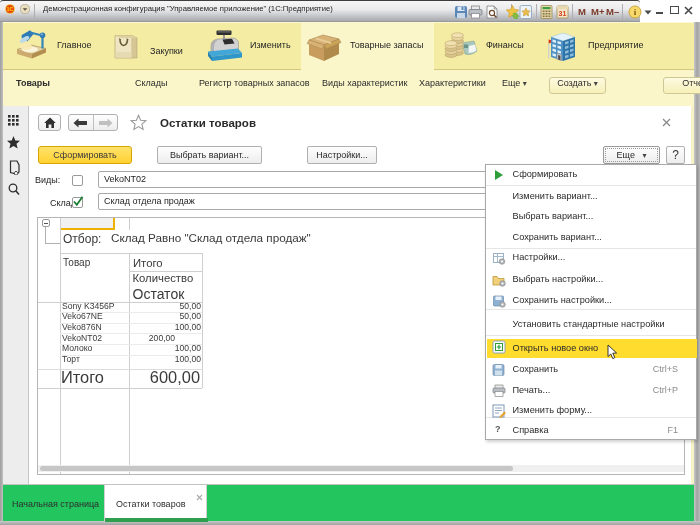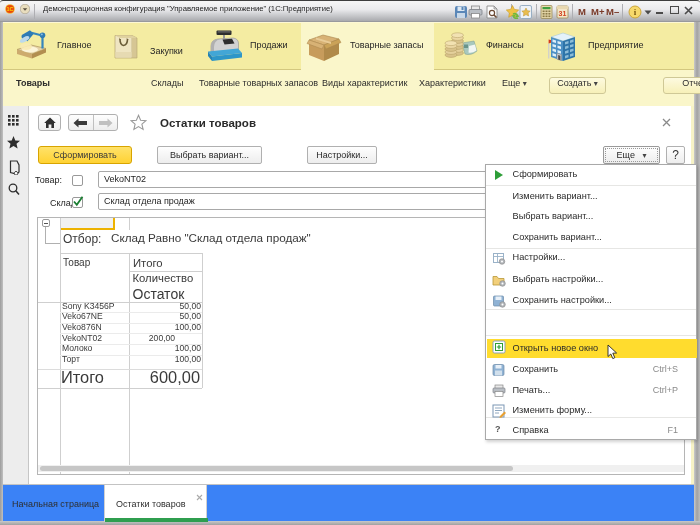--- a/index.html
+++ b/index.html
@@ -1,21 +1,21 @@
 <!DOCTYPE html>
 <html><head>
 <meta charset="utf-8">
 <style>
 * { margin:0; padding:0; box-sizing:border-box; }
 html,body { width:700px; height:525px; overflow:hidden; }
 body { font-family:"Liberation Sans", sans-serif; font-size:9px; color:#1e1e1e; background:#fff; position:relative; }
 .abs { position:absolute; }
 
 
-#titlebar { left:0; top:0; width:700px; height:22px; border-radius:3px 3px 0 0;
+#titlebar { left:0; top:0; width:640px; height:22px; border-radius:3px 3px 0 0;
   background:linear-gradient(180deg,#f6f6f6 0%,#ebebed 42%,#d6d7da 60%,#a9aaae 100%);
   border-top:1px solid #3e3e3e; border-bottom:1px solid #98999d; }
 #brdL { left:0; top:22px; width:3px; height:499px; background:linear-gradient(90deg,#9d9d9d,#c0c0c0); }
 #brdR { left:694px; top:22px; width:6px; height:499px; background:linear-gradient(90deg,#c9c9c9,#a2a2a2 50%,#bdbdbd); }
 #brdB { left:0; top:521px; width:700px; height:4px; background:linear-gradient(180deg,#c9c9c9,#a0a0a0); }
 
 
 .tbtxt { top:3px; font-size:7.7px; color:#1b1b1b; }
 .tbsep { top:3px; width:1px; height:15px; background:#aeaeb2; }
 .tbico { top:4px; }
@@ -41,21 +41,21 @@
 .vl { position:absolute; width:1px; background:#cfcfcf; }
 .hl { position:absolute; height:1px; background:#cfcfcf; }
 
 
 #menu { left:485px; top:164px; width:212px; height:276px; background:#fff; border:1px solid #a9a9a9; box-shadow:1px 2px 3px rgba(0,0,0,0.18); }
 .mi { position:absolute; left:26.5px; font-size:9.2px; color:#2a2a2a; white-space:nowrap; }
 .msc { position:absolute; right:18px; font-size:9px; color:#8a8a8a; }
 .mico { position:absolute; left:6px; width:14px; height:14px; }
 
 
-#tabbar { left:3px; top:484px; width:691px; height:37px; background:#3b82f6; border-top:1px solid #c3c3c3; }
+#tabbar { left:3px; top:484px; width:691px; height:37px; background:#22c55e; border-top:1px solid #c3c3c3; }
 </style>
 </head>
 <body>
 <div class="abs" id="titlebar">
 
   <svg class="abs" style="left:5px;top:3px" width="10" height="10">
       <circle cx="5" cy="5" r="4.8" fill="#f7b631"></circle>
       <circle cx="5" cy="5" r="4" fill="#e8490e"></circle>
       <text x="5" y="7.3" font-size="5.5" font-weight="bold" fill="#ffd400" text-anchor="middle" font-family="Liberation Sans">1С</text>
     </svg>
@@ -176,21 +176,21 @@
   <rect x="17" y="6" width="2" height="6" fill="#9a9a9a"></rect>
   <rect x="10.5" y="2.5" width="15" height="4.5" rx="1" fill="#2e2e2e"></rect>
   <rect x="11.5" y="3.2" width="13" height="1.4" rx="0.7" fill="#6a6a6a"></rect>
   <path d="M5 18 Q5 12 12 11 L27 10 Q32 10.5 32.5 15 L32.5 22 L5 24.5 Z" fill="#d2d2d2" stroke="#909090" stroke-width="0.6"></path>
   <path d="M5 18 Q5 12 12 11 L14 11 Q8 13 8 19 L8 24 L5 24.5 Z" fill="#b0b0b0"></path>
   <path d="M16.5 11.5 L26 10.8 L28.5 15.5 L18.5 16.5 Z" fill="#2e2e2e"></path>
   <path d="M2 23.5 L32 20.5 L36 25 L6 28.5 Z" fill="#42a6d6"></path>
   <path d="M2 23.5 L6 28.5 L6 33 L2 28 Z" fill="#2583b4"></path>
   <path d="M6 28.5 L36 25 L36 29.5 L6 33 Z" fill="#2e96c8"></path>
 </svg>
-<div class="abs seclab" style="left:250px;top:40px">Продажи</div>
+<div class="abs seclab" style="left:250px;top:40px">Изменить</div>
 
 <svg class="abs" style="left:306px;top:30px" width="36" height="34">
   <path d="M3 10 L17 5 L33 9 L18 15 Z" fill="#d8b275" stroke="#a8854c" stroke-width="0.6"></path>
   <path d="M3 10 L18 15 L18 31 L3 25 Z" fill="#c79c5c"></path>
   <path d="M18 15 L33 9 L33 24 L18 31 Z" fill="#b08a4a"></path>
   <path d="M3 10 L18 15 L16 19 L1 13.5 Z" fill="#d8b275" stroke="#a8854c" stroke-width="0.5"></path>
   <path d="M33 9 L18 15 L20 19 L35 12.5 Z" fill="#caa258" stroke="#a8854c" stroke-width="0.5"></path>
   <path d="M10 7.5 L25 12 L25 14 L10 9.5 Z" fill="#e8cb96"></path>
 </svg>
 <div class="abs seclab" style="left:350px;top:40px">Товарные запасы</div>
@@ -240,22 +240,22 @@
       <path d="M24 19.6 L27.5 18.5 L27.5 21.1 L24 22.2 Z"></path>
     <path d="M19 25.8 L22.5 24.7 L22.5 27.3 L19 28.4 Z"></path>
       <path d="M24 24.2 L27.5 23.1 L27.5 25.7 L24 26.8 Z"></path>
   </g>
   <path d="M11 23.2 L15.5 24.6 L15.5 30.6 L11 29.3 Z" fill="#c8ccd0" stroke="#8a8a8a" stroke-width="0.5"></path>
   <path d="M12.2 25 L14.4 25.7 L14.4 30.2 L12.2 29.6 Z" fill="#4a4a4a"></path>
 </svg>
 <div class="abs seclab" style="left:588px;top:40px">Предприятие</div>
 <div class="abs" id="submenu">
   <div class="abs sublnk" style="left:13px;top:8px;font-weight:bold">Товары</div>
-  <div class="abs sublnk" style="left:148px;top:8px">Склады</div>
-  <div class="abs sublnk" style="left:196px;top:8px">Товарные товарных запасов</div>
+  <div class="abs sublnk" style="left:132px;top:8px">Склады</div>
+  <div class="abs sublnk" style="left:196px;top:8px">Регистр товарных запасов</div>
   <div class="abs sublnk" style="left:319px;top:8px">Виды характеристик</div>
   <div class="abs sublnk" style="left:416px;top:8px">Характеристики</div>
   <div class="abs sublnk" style="left:499px;top:8px">Еще <span style="font-size:8px;color:#444">▾</span></div>
   <div class="ybtn" style="left:546px;width:57px">Создать <span style="font-size:8px;color:#444">▾</span></div>
   <div class="ybtn" style="left:660px;width:76px">Отчеты <span style="font-size:8px;color:#444">▾</span></div>
 </div>
 <div class="abs" id="content">
 <div class="abs" id="sidebar"></div>
 <div class="abs" id="rstrip"></div>
 </div>
@@ -304,21 +304,21 @@
 <svg class="abs" style="left:662px;top:118px" width="9" height="9">
     <path d="M1 1 L8 8 M8 1 L1 8" stroke="#8a8a8a" stroke-width="1.3"></path>
   </svg>
 
 <div class="abs" style="left:38px;top:146px;width:94px;height:18px;background:linear-gradient(180deg,#ffe26a,#ffd233);border:1px solid #d8a400;border-radius:3px;text-align:center;line-height:17px;color:#3a3a3a">Сформировать</div>
 <div class="btn" style="left:157px;top:146px;width:105px;height:18px;line-height:17px">Выбрать вариант...</div>
 <div class="btn" style="left:307px;top:146px;width:70px;height:18px;line-height:17px">Настройки...</div>
 <div class="btn" style="left:603px;top:146px;width:57px;height:18px;line-height:17px;outline:1px dotted #9a9a9a;outline-offset:-3px;border-color:#9a9a9a">Еще&nbsp;&nbsp;&nbsp;<span style="font-size:8px;color:#444">▾</span></div>
 <div class="btn" style="left:666px;top:146px;width:19px;height:18px;line-height:17px;font-size:12px;color:#333">?</div>
 
-<div class="abs" style="left:35px;top:175px">Товар:</div>
+<div class="abs" style="left:35px;top:175px">Виды:</div>
 <div class="abs" style="left:72px;top:175px;width:10.5px;height:10.5px;background:#fff;border:1px solid #999;border-radius:2px"></div>
 <div class="abs" style="left:98px;top:171px;width:587px;height:17px;background:#fff;border:1px solid #a8a8a8;border-radius:2px;line-height:15px;padding-left:5px">VekoNT02</div>
 <div class="abs" style="left:50px;top:197.5px">Склад:</div>
 <div class="abs" style="left:72px;top:197px;width:10.5px;height:10.5px;background:#fff;border:1px solid #999;border-radius:2px"></div>
 <svg class="abs" style="left:72px;top:196px" width="12" height="11">
     <path d="M2 5.5 L4.8 8.8 L10.5 0.8" fill="none" stroke="#1b7e32" stroke-width="1.8"></path>
   </svg>
 <div class="abs" style="left:98px;top:193px;width:587px;height:17px;background:#fff;border:1px solid #a8a8a8;border-radius:2px;line-height:15px;padding-left:5px">Склад отдела продаж</div>
 
 <div class="abs" style="left:37px;top:217px;width:648px;height:258px;border:1px solid #b5b5b5;background:#fff"></div>
@@ -404,20 +404,21 @@
       <circle cx="10.5" cy="10.5" r="1" fill="#fff"></circle>
     </svg>
   <div class="mi" style="top:109px">Выбрать настройки...</div>
   <svg class="mico" style="top:129px">
       <rect x="1.5" y="2" width="10" height="10" rx="1" fill="#8fb2d4" stroke="#6a8aa8" stroke-width="0.7"></rect>
       <rect x="3.5" y="2.5" width="6" height="3.5" fill="#e8f0f8"></rect>
       <circle cx="10.5" cy="10.5" r="2.8" fill="#b0b4b8" stroke="#888" stroke-width="0.6"></circle>
       <circle cx="10.5" cy="10.5" r="1" fill="#fff"></circle>
     </svg>
   <div class="mi" style="top:130px">Сохранить настройки...</div>
+  <div class="mi" style="top:154px">Установить стандартные настройки</div>
   <div class="abs" style="left:1px;top:173.5px;width:210px;height:19px;background:#ffdc2e"></div>
   <svg class="mico" style="top:175px">
       <rect x="1" y="1" width="12" height="12" rx="1.5" fill="#fff" stroke="#8aa0b8" stroke-width="1"></rect>
       <rect x="3.5" y="3.5" width="7" height="7" fill="#fff" stroke="#2e9e38" stroke-width="1"></rect>
       <path d="M7 4.8 L7 9.2 M4.8 7 L9.2 7" stroke="#2e9e38" stroke-width="1.2"></path>
     </svg>
   <div class="mi" style="top:177.6px">Открыть новое окно</div>
   <svg class="mico" style="top:197.6px">
       <rect x="1" y="1.5" width="11" height="11" rx="1.5" fill="#8fb2d4" stroke="#6a8aa8" stroke-width="0.7"></rect>
       <rect x="3.5" y="2" width="6" height="3.5" fill="#e8f0f8"></rect>

